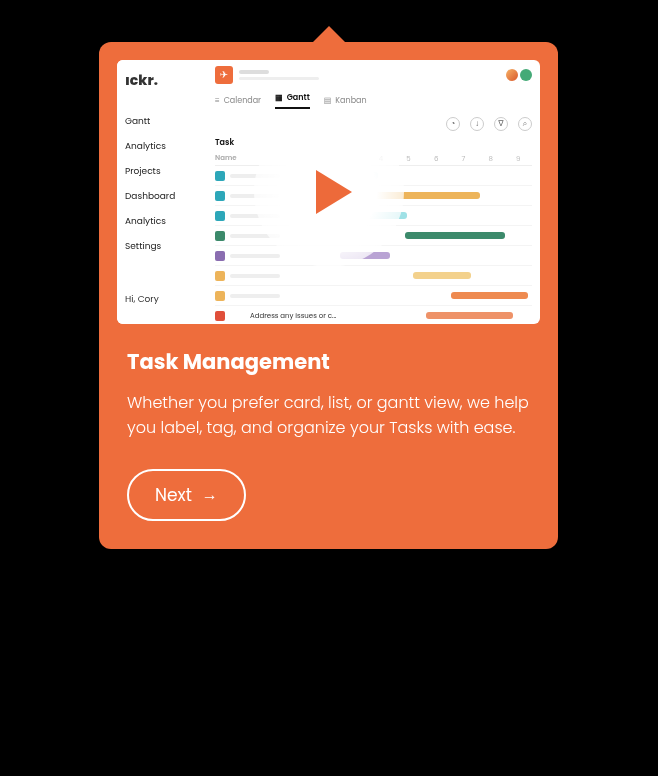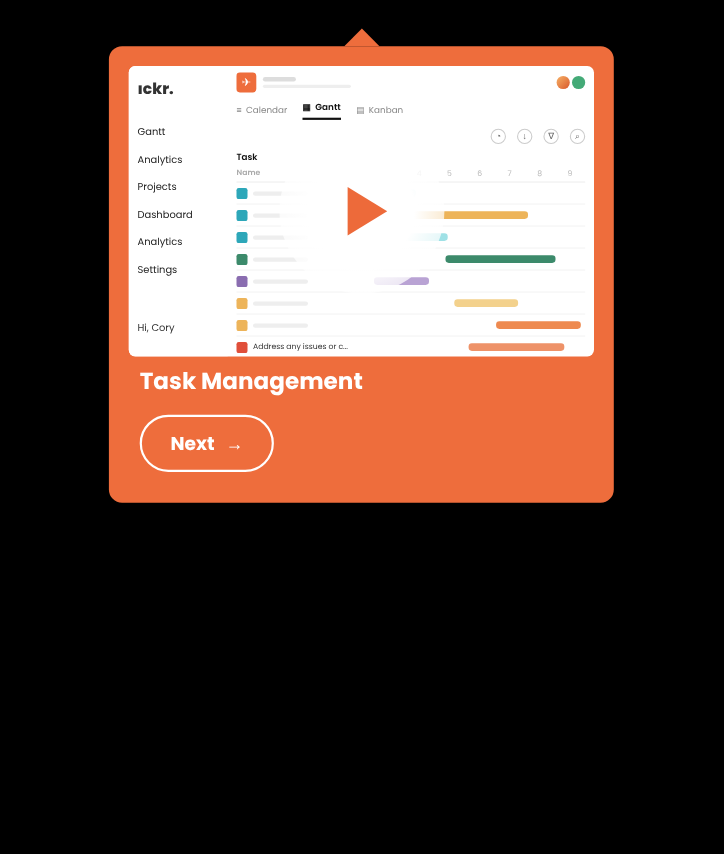--- a/index.html
+++ b/index.html
@@ -30,25 +30,25 @@
 .name-label{font-size:7px;color:#aaa;margin-top:4px}
 .grid{position:relative;border-top:1px solid #eee;height:170px}
 .numbers{display:flex;font-size:7px;color:#bbb;position:absolute;left:125px;right:0;top:-12px;justify-content:space-around}
 .row{display:flex;align-items:center;height:20px;border-bottom:1px solid #f4f4f4}
 .task-cell{width:125px;display:flex;align-items:center;gap:5px}
 .chip{width:10px;height:10px;border-radius:2px}
 .bar-area{flex:1;position:relative;height:100%}
 .bar{position:absolute;height:7px;border-radius:3px;top:6px}
 .play-overlay{position:absolute;top:50%;left:50%;transform:translate(-50%,-50%);width:150px;height:150px;border-radius:50%;background:radial-gradient(circle,#fff 0%,#fff 45%,rgba(255,255,255,.75) 70%,rgba(255,255,255,0) 100%);display:flex;align-items:center;justify-content:center}
 .play-triangle{width:0;height:0;border-top:22px solid transparent;border-bottom:22px solid transparent;border-left:36px solid #ed6a3a;margin-left:10px}
-.content{padding:8px 28px 28px 28px;color:#fff}
+.content{padding:22px 28px 28px 28px;color:#fff}
 .content h2{font-size:21px;font-weight:700;margin-bottom:14px}
 .content p{font-size:16px;line-height:1.55;font-weight:300;margin-bottom:28px}
 .footer{display:flex;align-items:center;justify-content:space-between}
-.next-btn{border:2px solid #fff;border-radius:999px;padding:11px 26px;display:flex;align-items:center;gap:10px;color:#fff;font-weight:700;font-size:17px;cursor:pointer}
+.next-btn{border:2px solid #fff;border-radius:999px;padding:11px 26px;display:flex;align-items:center;gap:10px;color:#fff;font-weight:400;font-size:17px;cursor:pointer}
 .arrow{font-size:16px}
 .progress-wrap{display:flex;align-items:center;gap:14px;color:#fff;font-size:15px}
 .progress-bar{width:70px;height:8px;background:rgba(255,255,255,.35);border-radius:4px;overflow:hidden}
 .progress-fill{height:100%;background:#fff;width:33%}
 </style>
 </head>
 <body>
 
 <div class="shadow"></div>
 <div class="card">
@@ -173,36 +173,37 @@
                 <div class="chip" style="background: rgb(237, 180, 90);"></div>
                 <div style="width: 50px; height: 4px; background: rgb(238, 238, 238); border-radius: 2px;"></div>
               </div>
               <div class="bar-area">
                 <div class="bar" style="left: 58%; width: 40%; background: rgb(238, 138, 80);"></div>
               </div>
             </div>
             <div class="row">
               <div class="task-cell">
                 <div class="chip" style="background: rgb(224, 79, 58);"></div>
-                <span style="font-size: 7px;">Address any issues or c...</span>
+                <span style="font-size: 7px; margin-left: 20px;">Address any issues or c...</span>
               </div>
               <div class="bar-area">
                 <div class="bar" style="left: 45%; width: 45%; background: rgb(238, 146, 104);"></div>
               </div>
             </div>
           </div>
       </div>
     </div>
     <div class="play-overlay">
       <div class="play-triangle"></div>
     </div>
   </div>
 
   <div class="content">
     <h2>Task Management</h2>
+    <p>Whether you prefer card, list, or gantt view, we help you label, tag, and organize your Tasks with ease.</p>
     <div class="footer">
       <div class="next-btn">
         <span>Next</span>
         <span class="arrow">→</span>
       </div>
     </div>
   </div>
 </div>
 
 </body></html>

